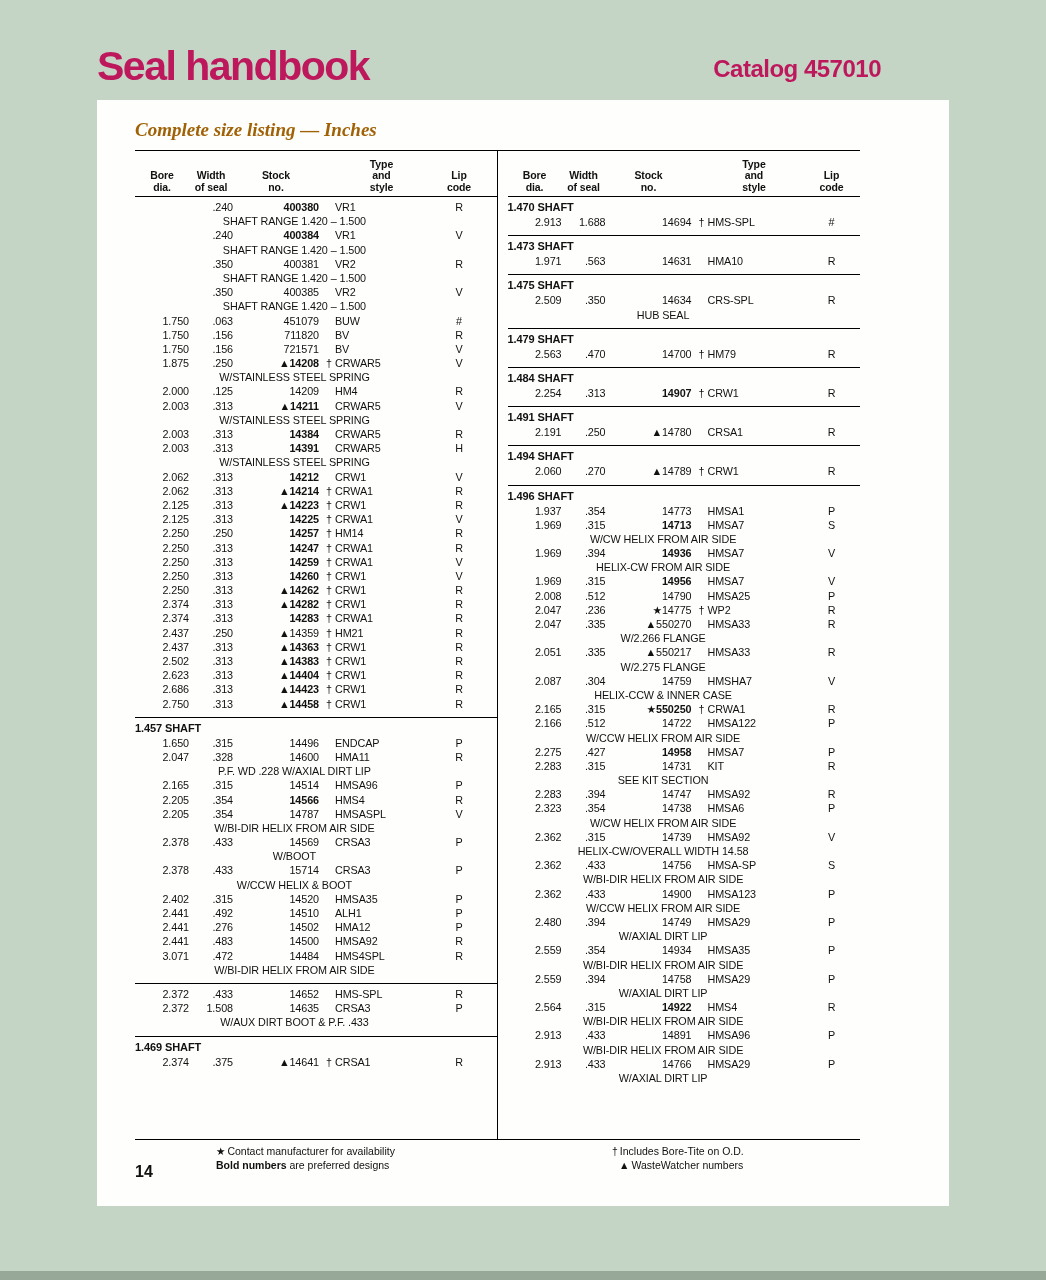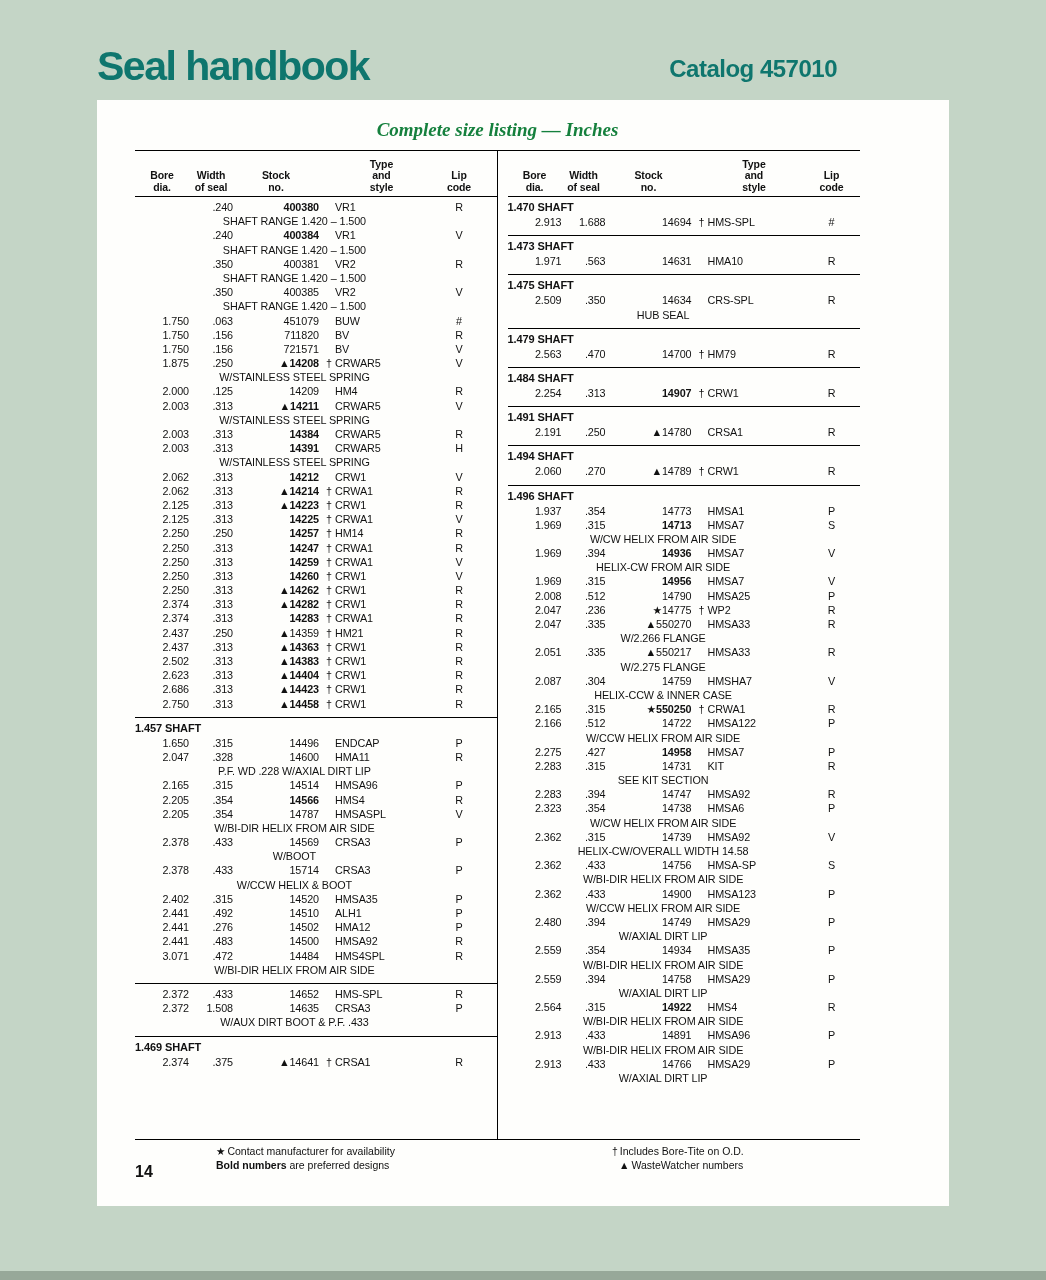--- a/index.html
+++ b/index.html
@@ -6,30 +6,30 @@
   html, body { margin: 0; padding: 0; }
   body {
     width: 1046px; height: 1280px;
     background: #c4d5c6;
     font-family: "Liberation Sans", "DejaVu Sans", sans-serif;
     position: relative; overflow: hidden; color: #111;
   }
   .masthead {
     position: absolute; left: 97px; top: 44px; width: 852px;
     display: flex; justify-content: space-between; align-items: flex-end;
-    color: #0f766e;
+    color: #be185d;
   }
   .masthead h1 { margin: 0; font-size: 41px; line-height: 44px; font-weight: bold; letter-spacing: -1.5px; }
-  .catalog { font-size: 24px; font-weight: bold; margin: 0 112px 5px 0; letter-spacing: -0.5px; }
+  .catalog { font-size: 24px; font-weight: bold; margin: 0 68px 5px 0; letter-spacing: -0.5px; }
 
   .panel { position: absolute; left: 97px; top: 100px; width: 852px; height: 1106px; background: #fefefc; }
   .doc-title {
-    position: absolute; top: 19px; left: 38px; width: 725px; text-align: center;
+    position: absolute; top: 19px; left: 38px; width: 725px; text-align: left;
     font-family: "Liberation Serif", "DejaVu Serif", serif;
-    font-style: italic; font-weight: bold; font-size: 19px; color: #15803d;
+    font-style: italic; font-weight: bold; font-size: 19px; color: #a16207;
   }
   .table-wrap {
     position: absolute; top: 50px; left: 38px; width: 725px; height: 990px;
     border-top: 1px solid #000; border-bottom: 1px solid #000;
     display: flex; font-size: 10.8px; letter-spacing: -0.1px;
   }
   .col { width: 50%; display: flex; flex-direction: column; }
   .col-left { border-right: 1px solid #000; }
   .col-right { padding-left: 10px; }
   .col-head {

